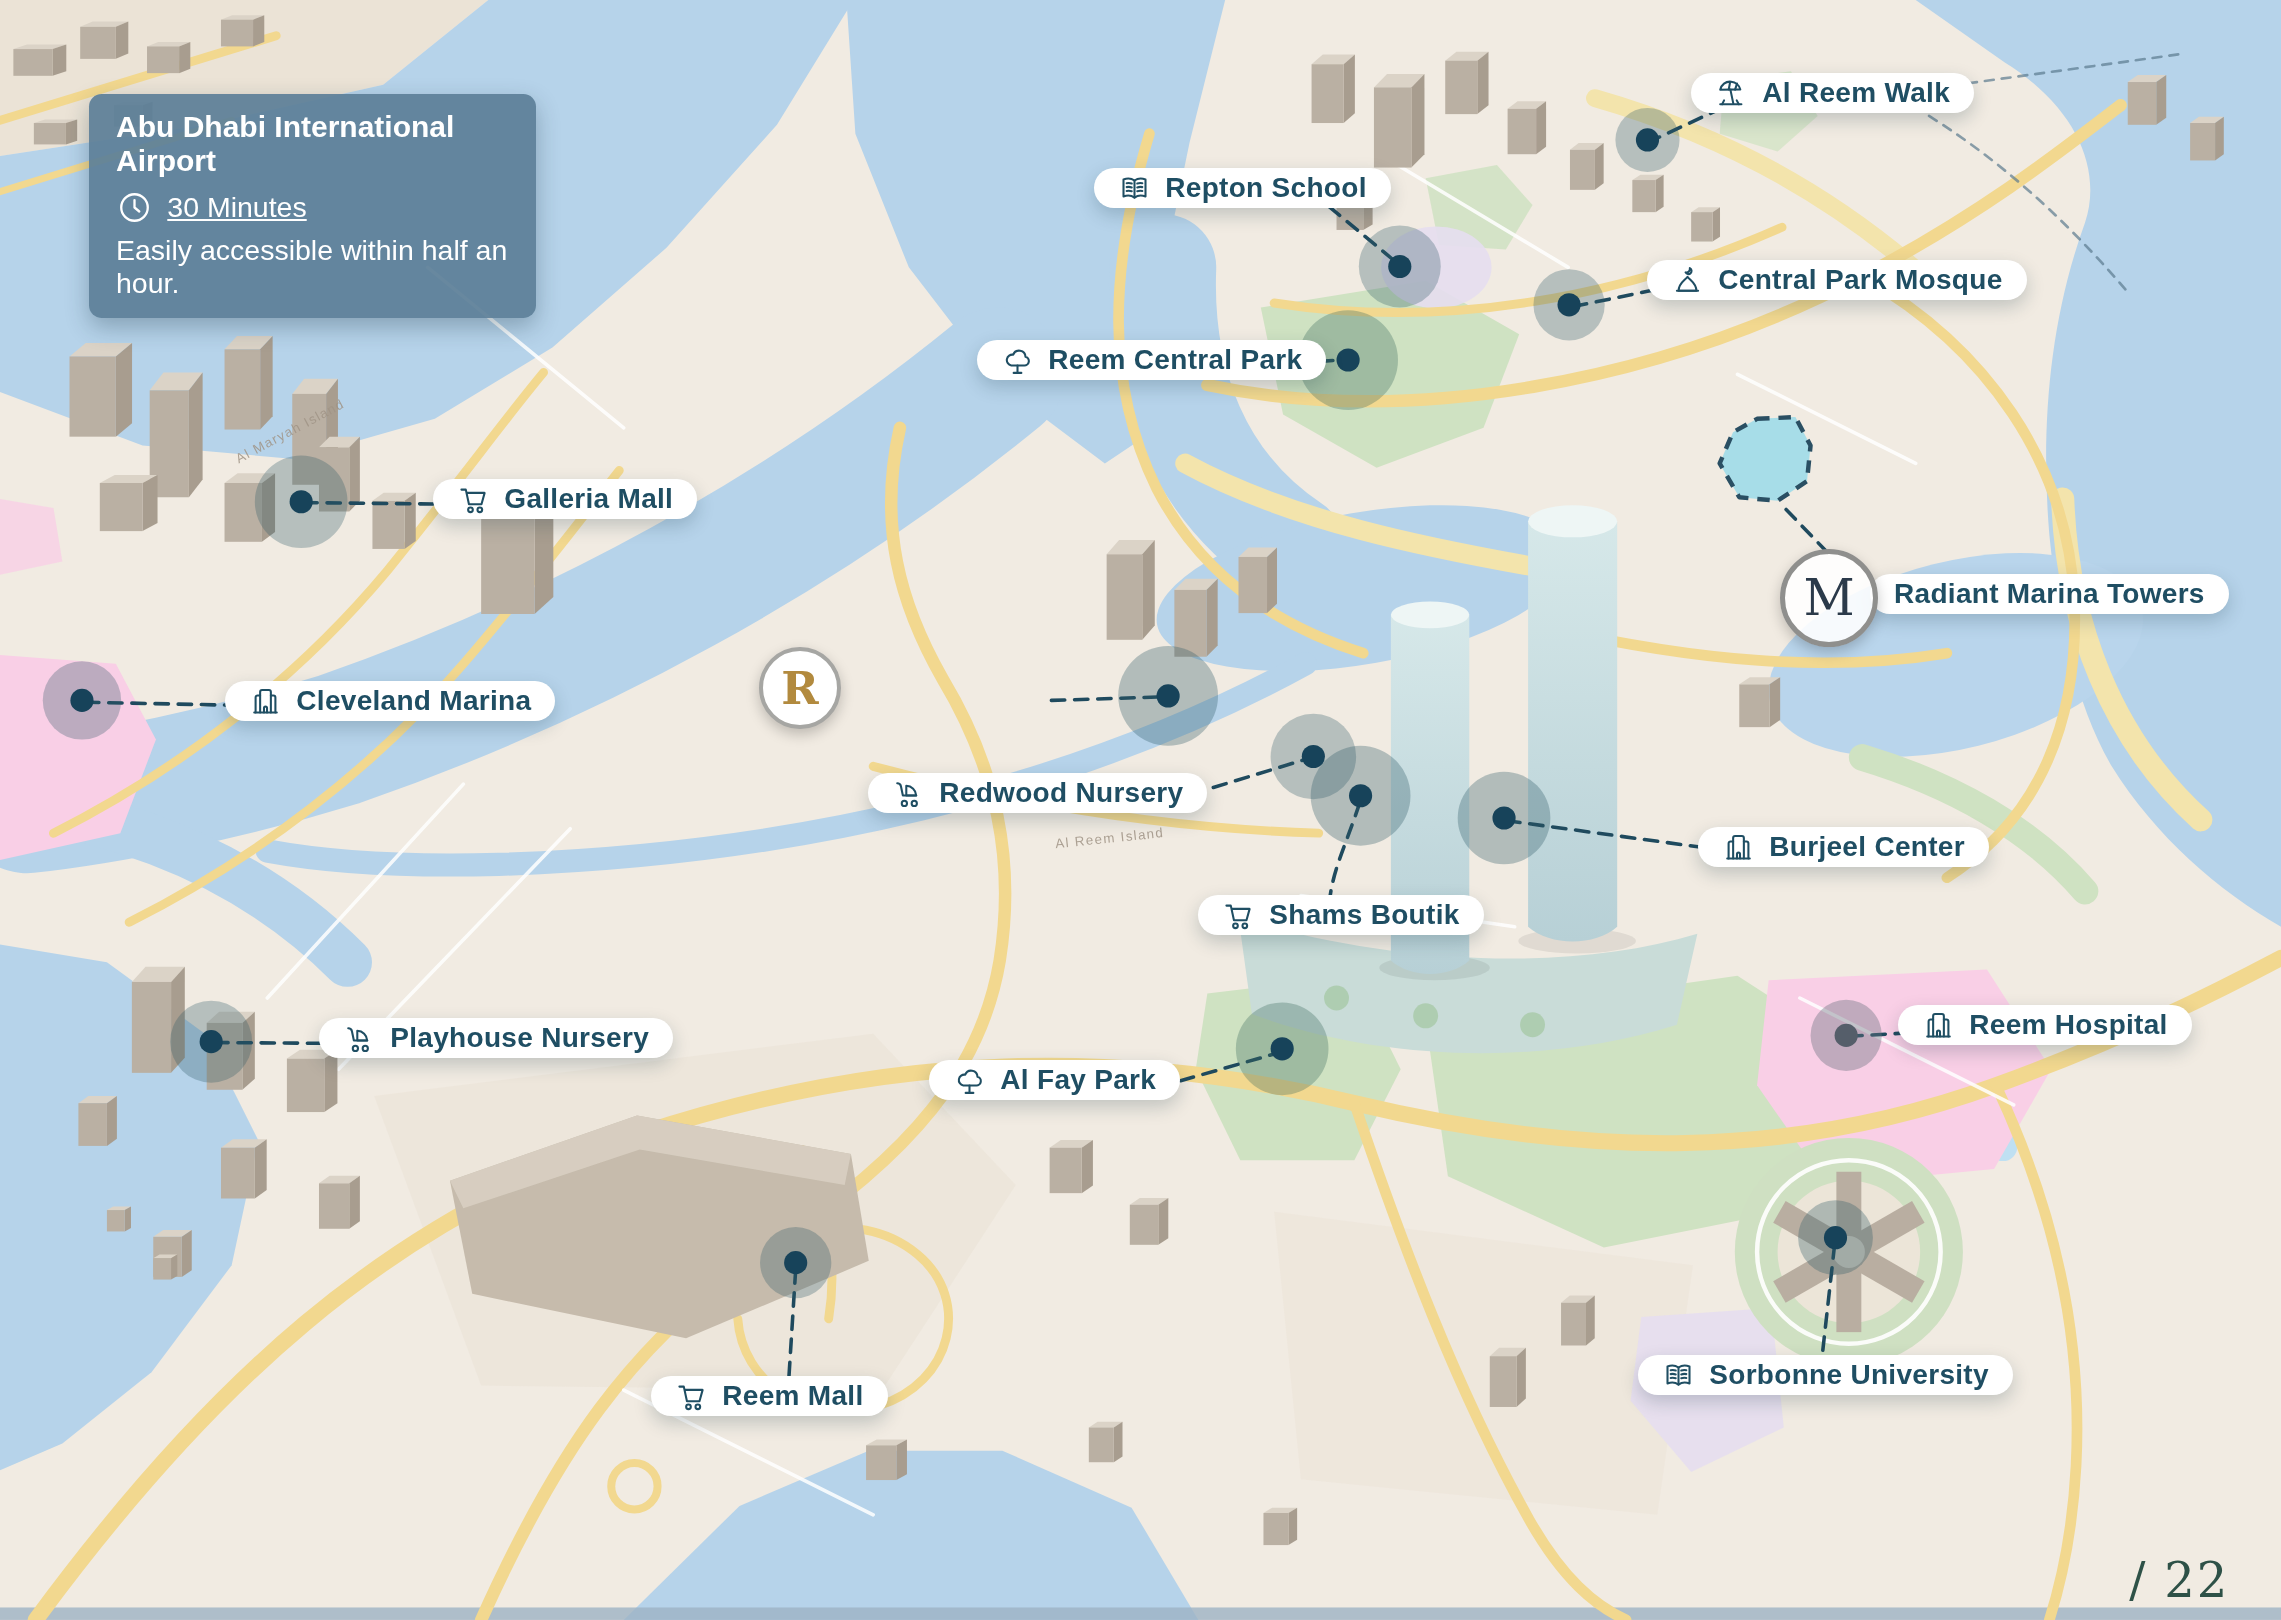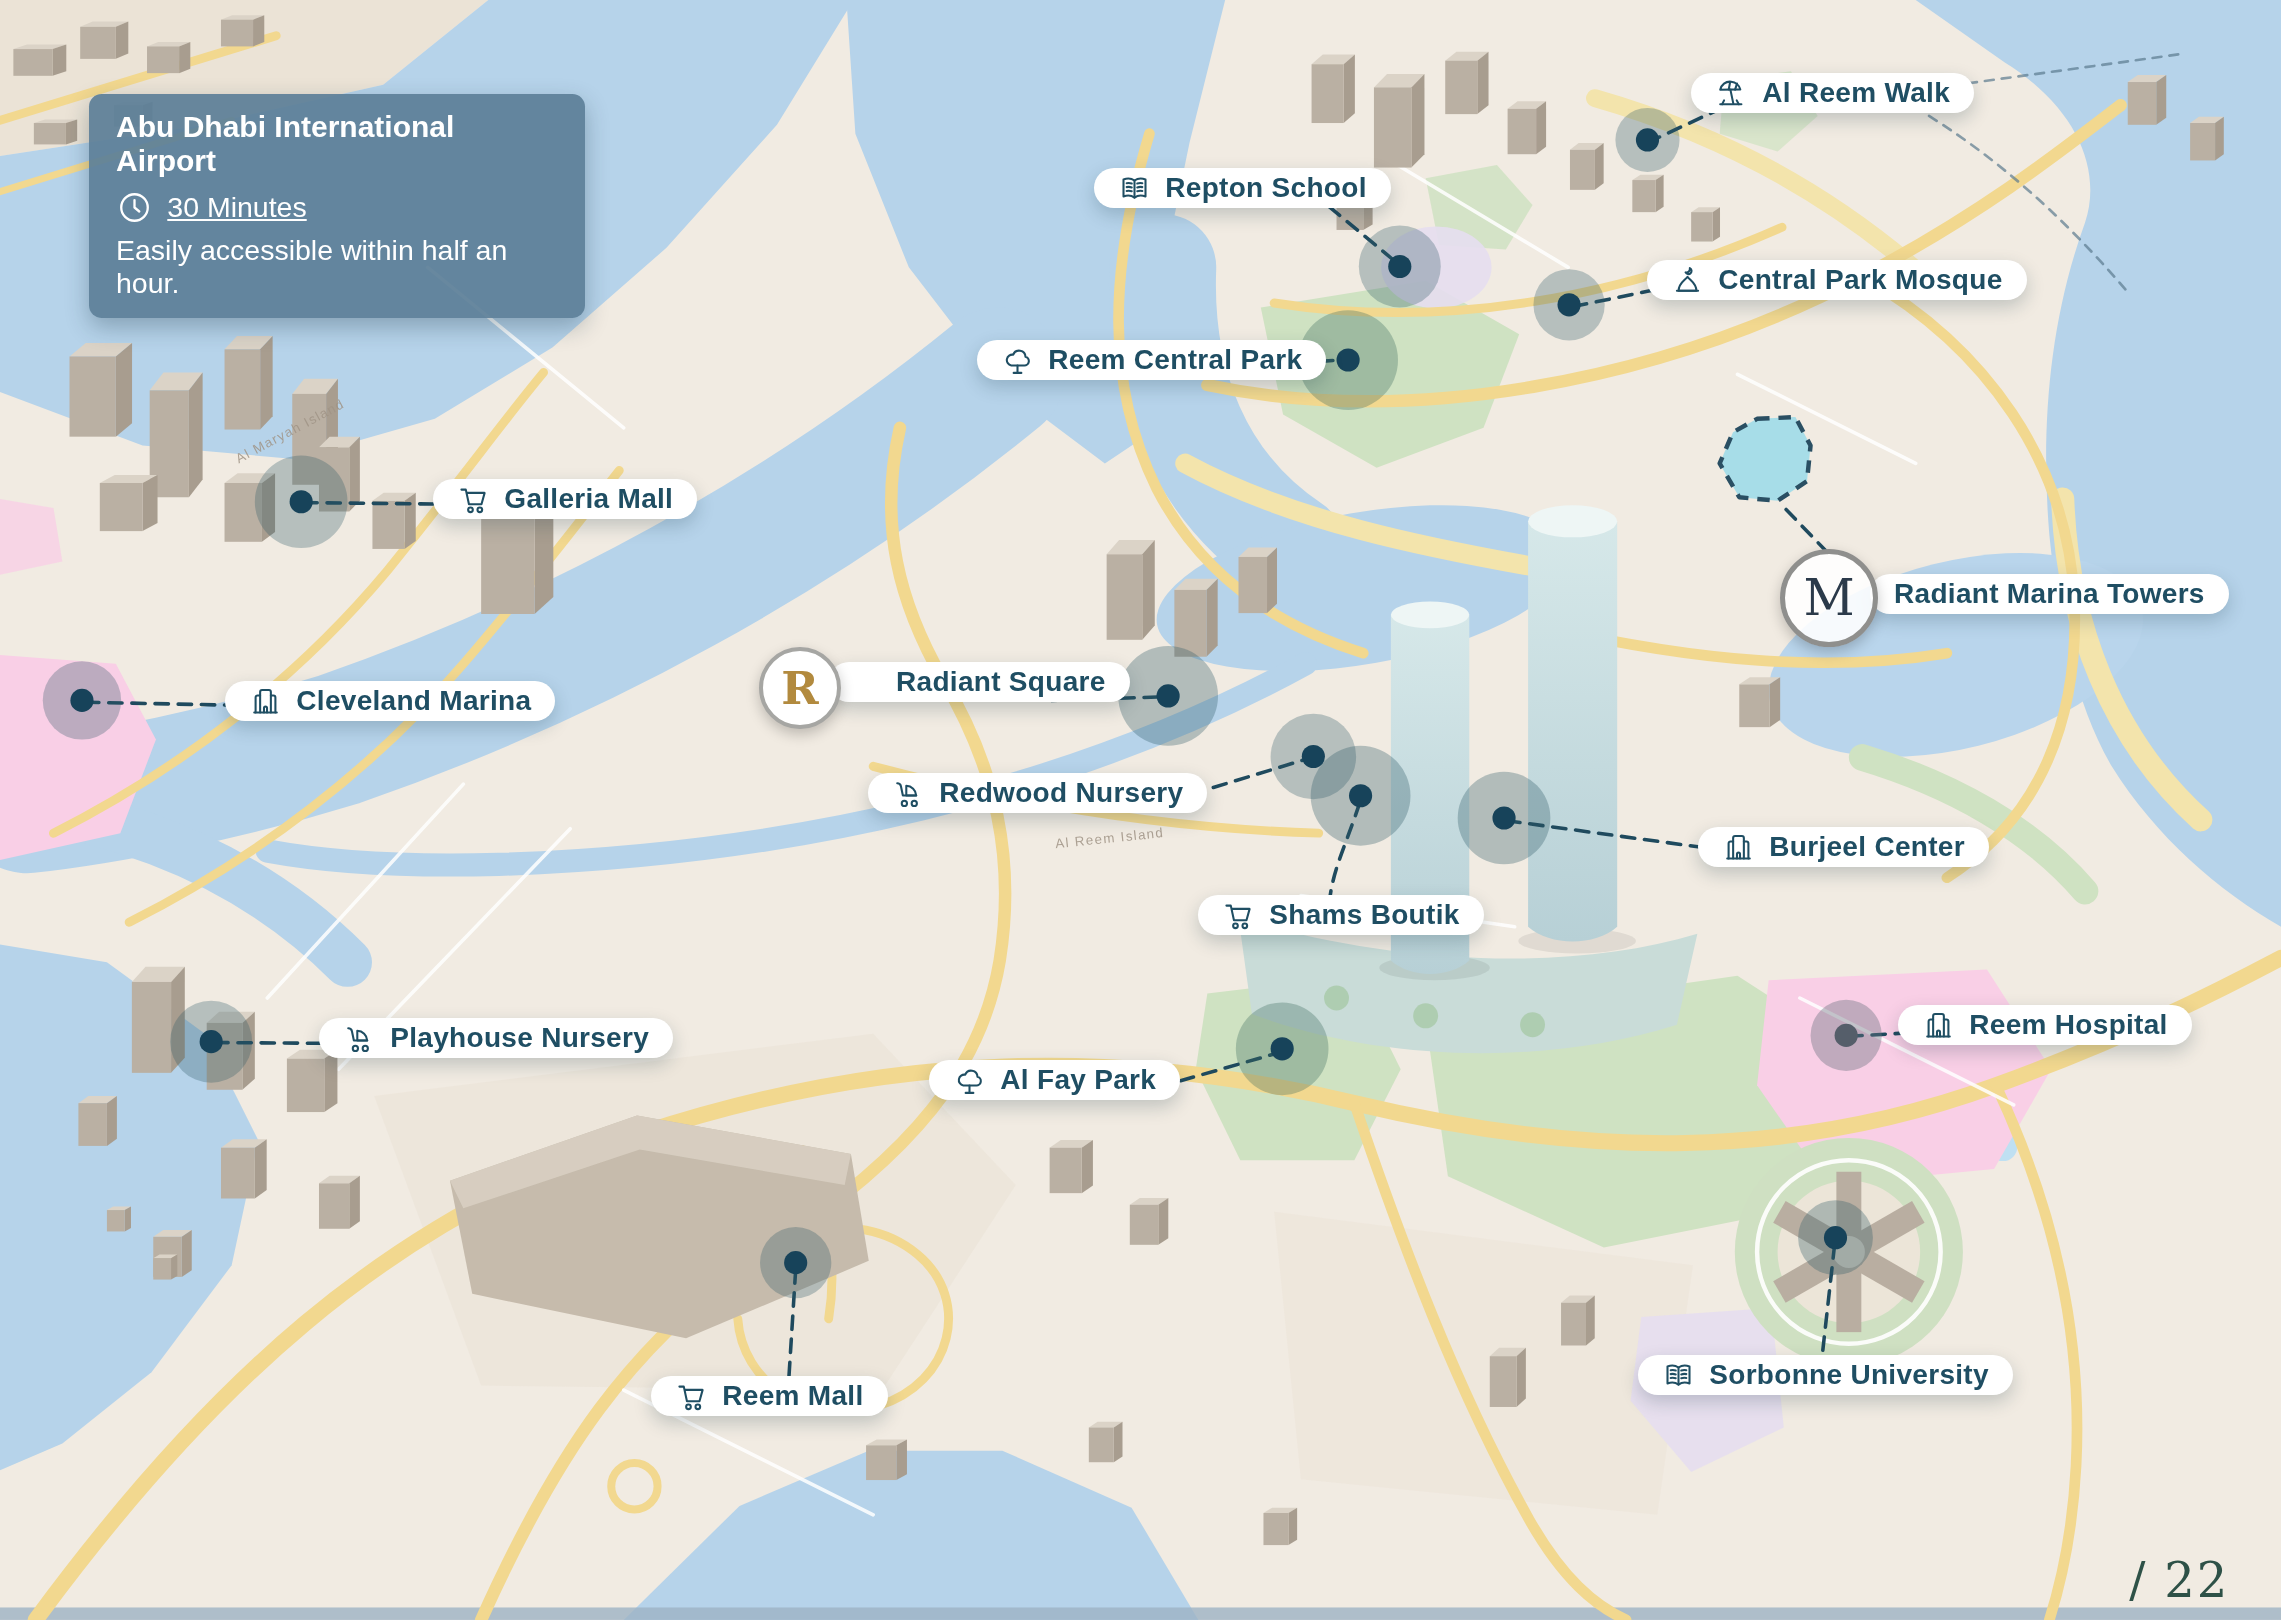--- a/index.html
+++ b/index.html
@@ -9,21 +9,21 @@
 
   
   .pill{position:absolute;z-index:5;display:flex;align-items:center;gap:14.3px;
         background:#ffffff;border-radius:30px;height:40px;padding:0 24px;
         box-shadow:0 7.1px 18px rgba(25,55,70,.22);color:#1f4e63;
         font-size:28px;font-weight:600;letter-spacing:0.3px;white-space:nowrap;cursor:pointer;}
   .picon{width:33px;height:33px;flex:0 0 auto;color:#1f4e63;stroke:currentColor;fill:none;
          stroke-width:1.5px;stroke-linecap:round;stroke-linejoin:round;}
 
   
-  .airport-card{position:absolute;left:89px;top:94px;width:496px;z-index:6;
+  .airport-card{position:absolute;left:89px;top:94px;width:447px;z-index:6;
         background:rgba(93,127,152,.93);border-radius:12.5px;padding:16px 27px 18px 27px;
         box-shadow:0 9px 23px rgba(20,45,60,.3);color:#fff;box-sizing:border-box;}
   .airport-card .title{font-size:30px;font-weight:700;margin-bottom:10.7px;}
   .airport-card .row{display:flex;align-items:center;gap:14.3px;font-size:28.5px;
         color:#ffffff;font-weight:400;margin-bottom:8px;text-decoration:underline;}
   .airport-card .note{font-size:28.5px;color:#ffffff;font-weight:300;}
   .clock-icon{width:37px;height:37px;stroke:#fff;fill:none;stroke-width:1.5px;
         stroke-linecap:round;stroke-linejoin:round;}
 
   
@@ -387,23 +387,20 @@
 </div>
 <div class="pill" style="left:1870px;top:574px">
   <span>Radiant Marina Towers</span>
 </div>
 <div class="pill" style="left:225px;top:681px">
   <svg class="picon" viewBox="0 0 37 37" width="33" height="33">
         <use href="#i-building"></use>
       </svg>
   <span>Cleveland Marina</span>
 </div>
-<div class="pill" style="left:829px;top:662px">
-  <span style="margin-left:43px">Radiant Square</span>
-</div>
 <div class="pill" style="left:868px;top:773px">
   <svg class="picon" viewBox="0 0 37 37" width="33" height="33">
         <use href="#i-stroller"></use>
       </svg>
   <span>Redwood Nursery</span>
 </div>
 <div class="pill" style="left:1698px;top:827px">
   <svg class="picon" viewBox="0 0 37 37" width="33" height="33">
         <use href="#i-building"></use>
       </svg>

